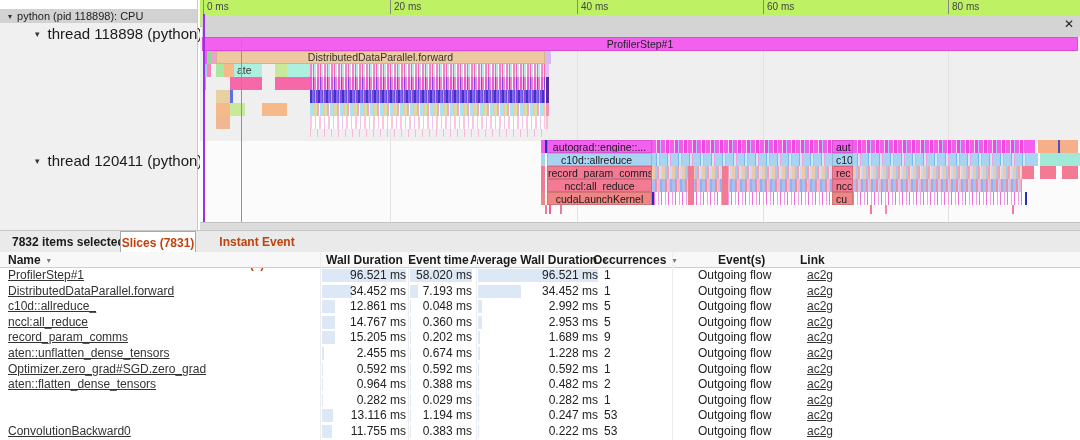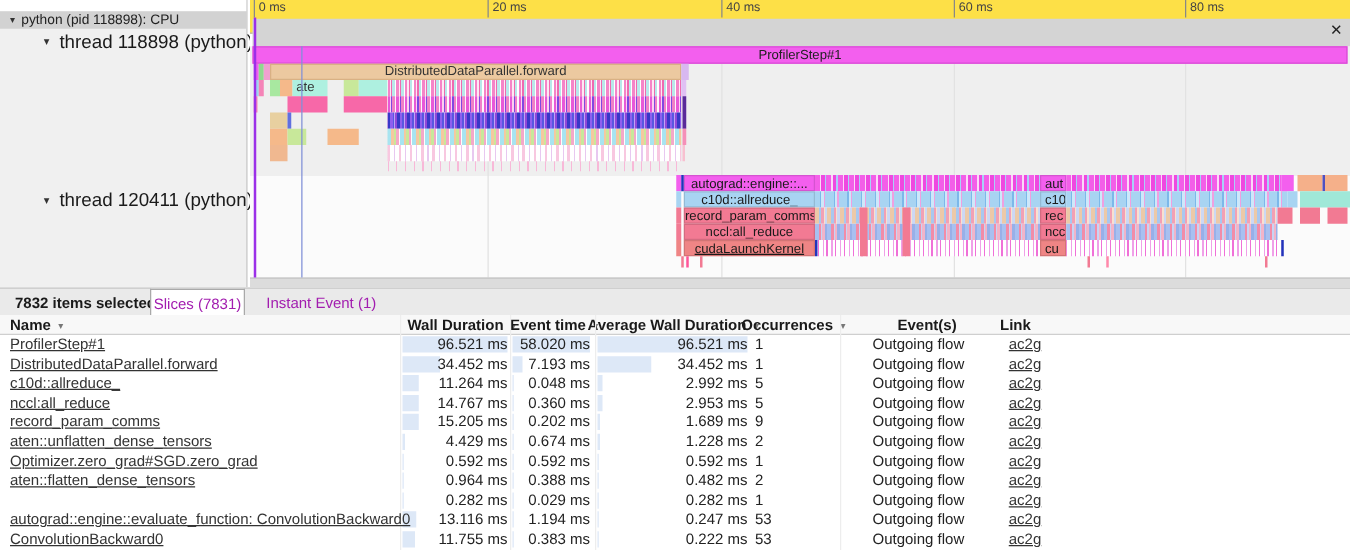--- a/index.html
+++ b/index.html
@@ -9,21 +9,21 @@
   
   #tl-panel { position:absolute; left:0; top:0; width:1080px; height:230px; background:#fff; }
   #sidebar { position:absolute; left:0; top:0; width:198px; height:230px; background:#f0f0f0; border-right:1px solid #c9c9c9; }
   #sidebar .white-strip { position:absolute; left:0; top:0; width:100%; height:9px; background:#fff; }
   #proc-header { position:absolute; left:0; top:9px; width:100%; height:14px; background:#d2d2d2; font-size:11px; color:#222; line-height:14px; padding-left:8px; white-space:nowrap; }
   .tri { font-size:8px; color:#333; margin-right:5px; vertical-align:1px; }
   .thread-label { position:absolute; left:8px; font-size:15px; color:#1a1a1a; white-space:nowrap;margin-left:27px; }
   .thread-label .tri { font-size:9px; margin-right:8px; vertical-align:2px; }
 
   #timeline { position:absolute; left:200px; top:0; width:880px; height:230px; overflow:hidden; background:#fff; }
-  #ruler { position:absolute; left:0; top:0; width:880px; height:27px; background:#fde047; border-bottom:1px solid #b5b5b5; }
+  #ruler { position:absolute; left:0; top:0; width:880px; height:27px; background:#bef264; border-bottom:1px solid #b5b5b5; }
   #ruler .minor { position:absolute; left:3px; bottom:0; width:877px; height:4px;
       background:repeating-linear-gradient(90deg,#999 0 1px,transparent 1px 37.3px); }
   .tick { position:absolute; top:0; height:14px; border-left:1px solid #888; font-size:10px; color:#444; padding:1px 0 0 3px; white-space:nowrap; }
   .gridline { position:absolute; top:14px; width:1px; height:208px; background:#e2e2e2; }
 
   #track1-bg { position:absolute; left:0; top:37px; width:880px; height:104px; background:#efefef; }
   #track2-bgd { position:absolute; left:0; top:141px; width:880px; height:81px; background:#fbfbfb; }
   #tl-grayband { position:absolute; left:2px; top:15px; width:878px; height:22px; background:#d4d4d4; }
   #tl-close { position:absolute; right:6px; top:2px; font-size:12px; color:#222; cursor:pointer; line-height:14px; }
   #bottom-strip { position:absolute; left:0; top:222px; width:880px; height:8px; background:#dcdcdc; border-top:1px solid #c2c2c2; }
@@ -52,21 +52,21 @@
   .t2short { position:absolute; left:632px; width:21px; height:13px; font-size:10.5px; color:#1a1a1a; text-align:left; padding-left:3px; line-height:12px; border:1px solid rgba(0,0,0,0.12); overflow:hidden; }
   .c-mag { background:#f35fee; } .c-blu { background:#a8d4f2; } .c-pnk { background:#f27a93; } .c-sal { background:#ef8585; }
 
   #sel-line { position:absolute; left:3px; top:14px; width:2px; height:208px; background:#9b30e8; z-index:20; }
   #sel-line2 { position:absolute; left:41px; top:37px; width:1px; height:185px; background:#8090d8; z-index:20; }
 
   
   #bottom-panel { position:absolute; left:0; top:230px; width:1080px; height:210px; background:#fff; }
   #tabbar { position:absolute; left:0; top:0; width:1080px; height:22px; background:#eaeaea; border-top:1px solid #c6c6c6; }
   #sel-count { position:absolute; left:12px; top:0; font-size:12px; font-weight:bold; color:#1a1a1a; line-height:22px; }
-  .tab { position:absolute; top:0; height:22px; font-size:12px; color:#a21caf; line-height:22px; text-align:center; }
+  .tab { position:absolute; top:0; height:22px; font-size:12px; color:#c2410c; line-height:22px; text-align:center;font-weight:bold; }
   #tab-slices { left:120px; width:76px; background:#fff; border:1px solid #a9a9a9; border-bottom:none; }
   #tab-instant { left:212px; width:90px; }
 
   #thead { position:absolute; left:0; top:22px; width:1080px; height:16px; background:#f8f8f8; border-bottom:1px solid #cfcfcf; font-size:12px; font-weight:bold; color:#1a1a1a; }
   .hcell { position:absolute; top:0; line-height:16px; white-space:nowrap; }
   .sort { font-size:8px; color:#777; font-weight:normal; margin-left:6px; vertical-align:1px; }
   .colsep { position:absolute; top:22px; width:1px; height:188px; background:#ededed; }
 
   #tbody { position:absolute; left:0; top:38px; width:1080px; height:172px; overflow:hidden; }
   .trow { position:relative; width:1080px; height:15.6px; font-size:12px; color:#222; }
@@ -254,21 +254,21 @@
     <div class="c occ">1</div>
     <div class="c event">Outgoing flow</div>
     <a class="c link">ac2g</a>
   </div>
 
   <div class="trow">
     <div class="bar b-wall" style="width: 13.0202px;"></div>
     <div class="bar b-self" style="width: 1px;"></div>
     <div class="bar b-avg" style="width: 3.71981px;"></div>
     <a class="c name">c10d::allreduce_</a>
-    <div class="c wall">11.264 ms</div>
+    <div class="c wall">12.861 ms</div>
     <div class="c self">0.048 ms</div>
     <div class="c avg">2.992 ms</div>
     <div class="c occ">5</div>
     <div class="c event">Outgoing flow</div>
     <a class="c link">ac2g</a>
   </div>
 
   <div class="trow">
     <div class="bar b-wall" style="width: 12.8514px;"></div>
     <div class="bar b-self" style="width: 1px;"></div>
@@ -293,21 +293,21 @@
     <div class="c occ">9</div>
     <div class="c event">Outgoing flow</div>
     <a class="c link">ac2g</a>
   </div>
 
   <div class="trow">
     <div class="bar b-wall" style="width: 2.13653px;"></div>
     <div class="bar b-self" style="width: 1px;"></div>
     <div class="bar b-avg" style="width: 1.52671px;"></div>
     <a class="c name">aten::unflatten_dense_tensors</a>
-    <div class="c wall">4.429 ms</div>
+    <div class="c wall">2.455 ms</div>
     <div class="c self">0.674 ms</div>
     <div class="c avg">1.228 ms</div>
     <div class="c occ">2</div>
     <div class="c event">Outgoing flow</div>
     <a class="c link">ac2g</a>
   </div>
 
   <div class="trow">
     <div class="bar b-wall" style="width: 1px;"></div>
     <div class="bar b-self" style="width: 1px;"></div>
@@ -343,21 +343,20 @@
     <div class="c avg">0.282 ms</div>
     <div class="c occ">1</div>
     <div class="c event">Outgoing flow</div>
     <a class="c link">ac2g</a>
   </div>
 
   <div class="trow">
     <div class="bar b-wall" style="width: 11.4146px;"></div>
     <div class="bar b-self" style="width: 1px;"></div>
     <div class="bar b-avg" style="width: 1px;"></div>
-    <a class="c name">autograd::engine::evaluate_function: ConvolutionBackward0</a>
     <div class="c wall">13.116 ms</div>
     <div class="c self">1.194 ms</div>
     <div class="c avg">0.247 ms</div>
     <div class="c occ">53</div>
     <div class="c event">Outgoing flow</div>
     <a class="c link">ac2g</a>
   </div>
 
   <div class="trow">
     <div class="bar b-wall" style="width: 10.2301px;"></div>

